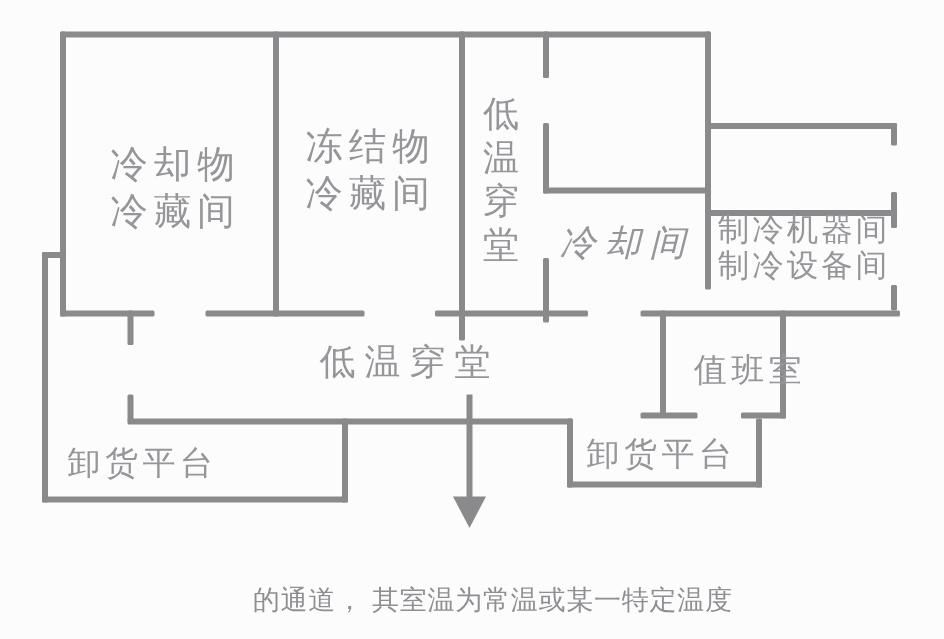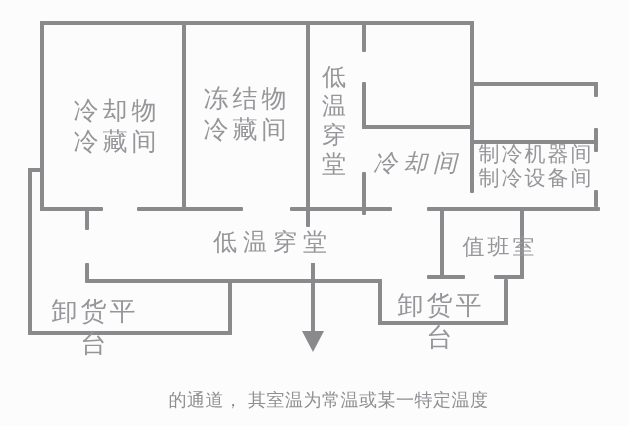--- a/index.html
+++ b/index.html
@@ -7,21 +7,21 @@
     position:relative;width:629px;height:426px;background:#fcfcfc;
     font-family:"Liberation Sans","DejaVu Sans",sans-serif;overflow:hidden;
   }
   .w{position:absolute;background:#8a8a8c;border-radius:1px;}
   .lbl{position:absolute;color:#96969a;text-align:center;line-height:1.22;}
   .two-line{white-space:pre-line;font-size:25px;letter-spacing:4px;line-height:31px;}
   .vtext{font-size:24px;line-height:29px;word-break:break-all;letter-spacing:0;}
   .room-sm{font-size:24px;letter-spacing:6px;}
   .annex{font-size:21px;letter-spacing:2px;}
   .small-room{font-size:22px;letter-spacing:3px;margin-left:17px;}
-  .platform{font-size:26px;letter-spacing:3px;}
+  .platform{font-size:22px;letter-spacing:3px;}
   .corridor-big{font-size:24px;letter-spacing:6px;}
   .caption{font-size:18px;letter-spacing:0.5px;color:#8f8f93;white-space:pre;}
   .arrow-shaft{position:absolute;background:#8a8a8c;}
   .arrow-head{position:absolute;width:0;height:0;
     border-left:11px solid transparent;border-right:11px solid transparent;
     border-top:21px solid #8a8a8c;}
 </style>
 </head>
 <body>
 

